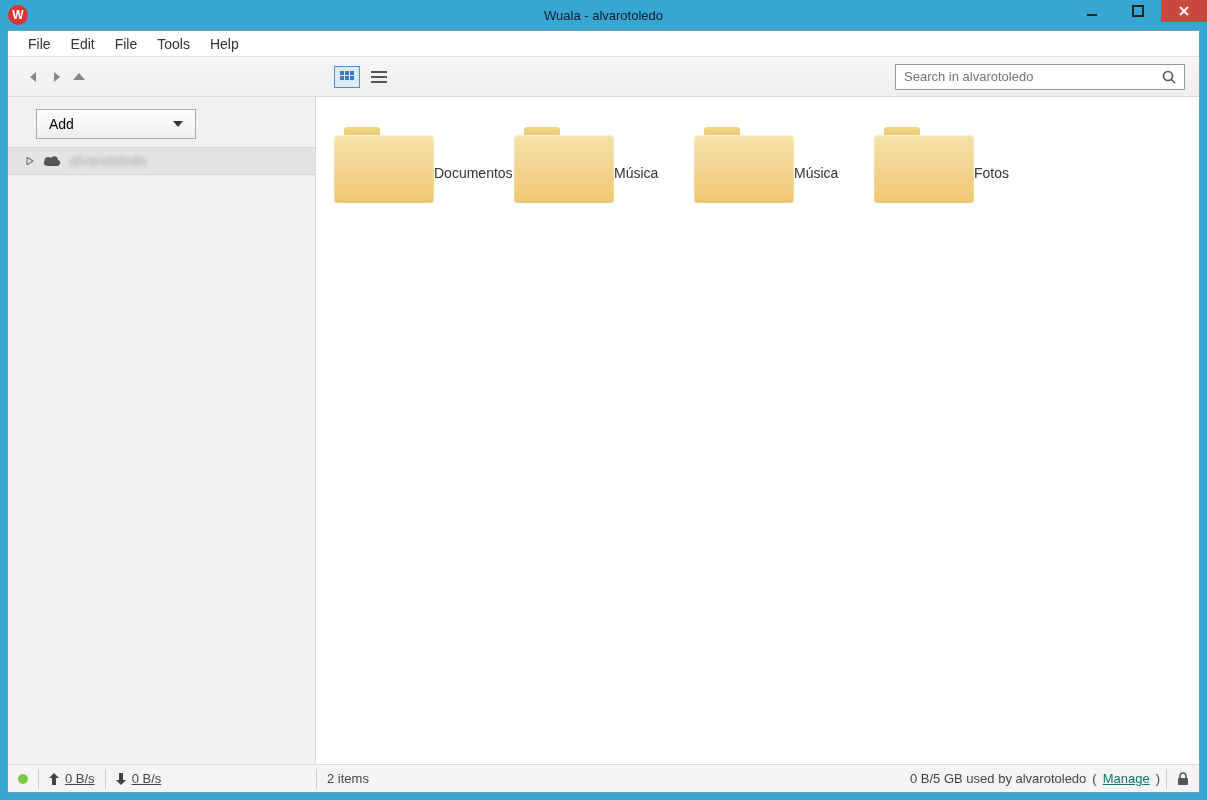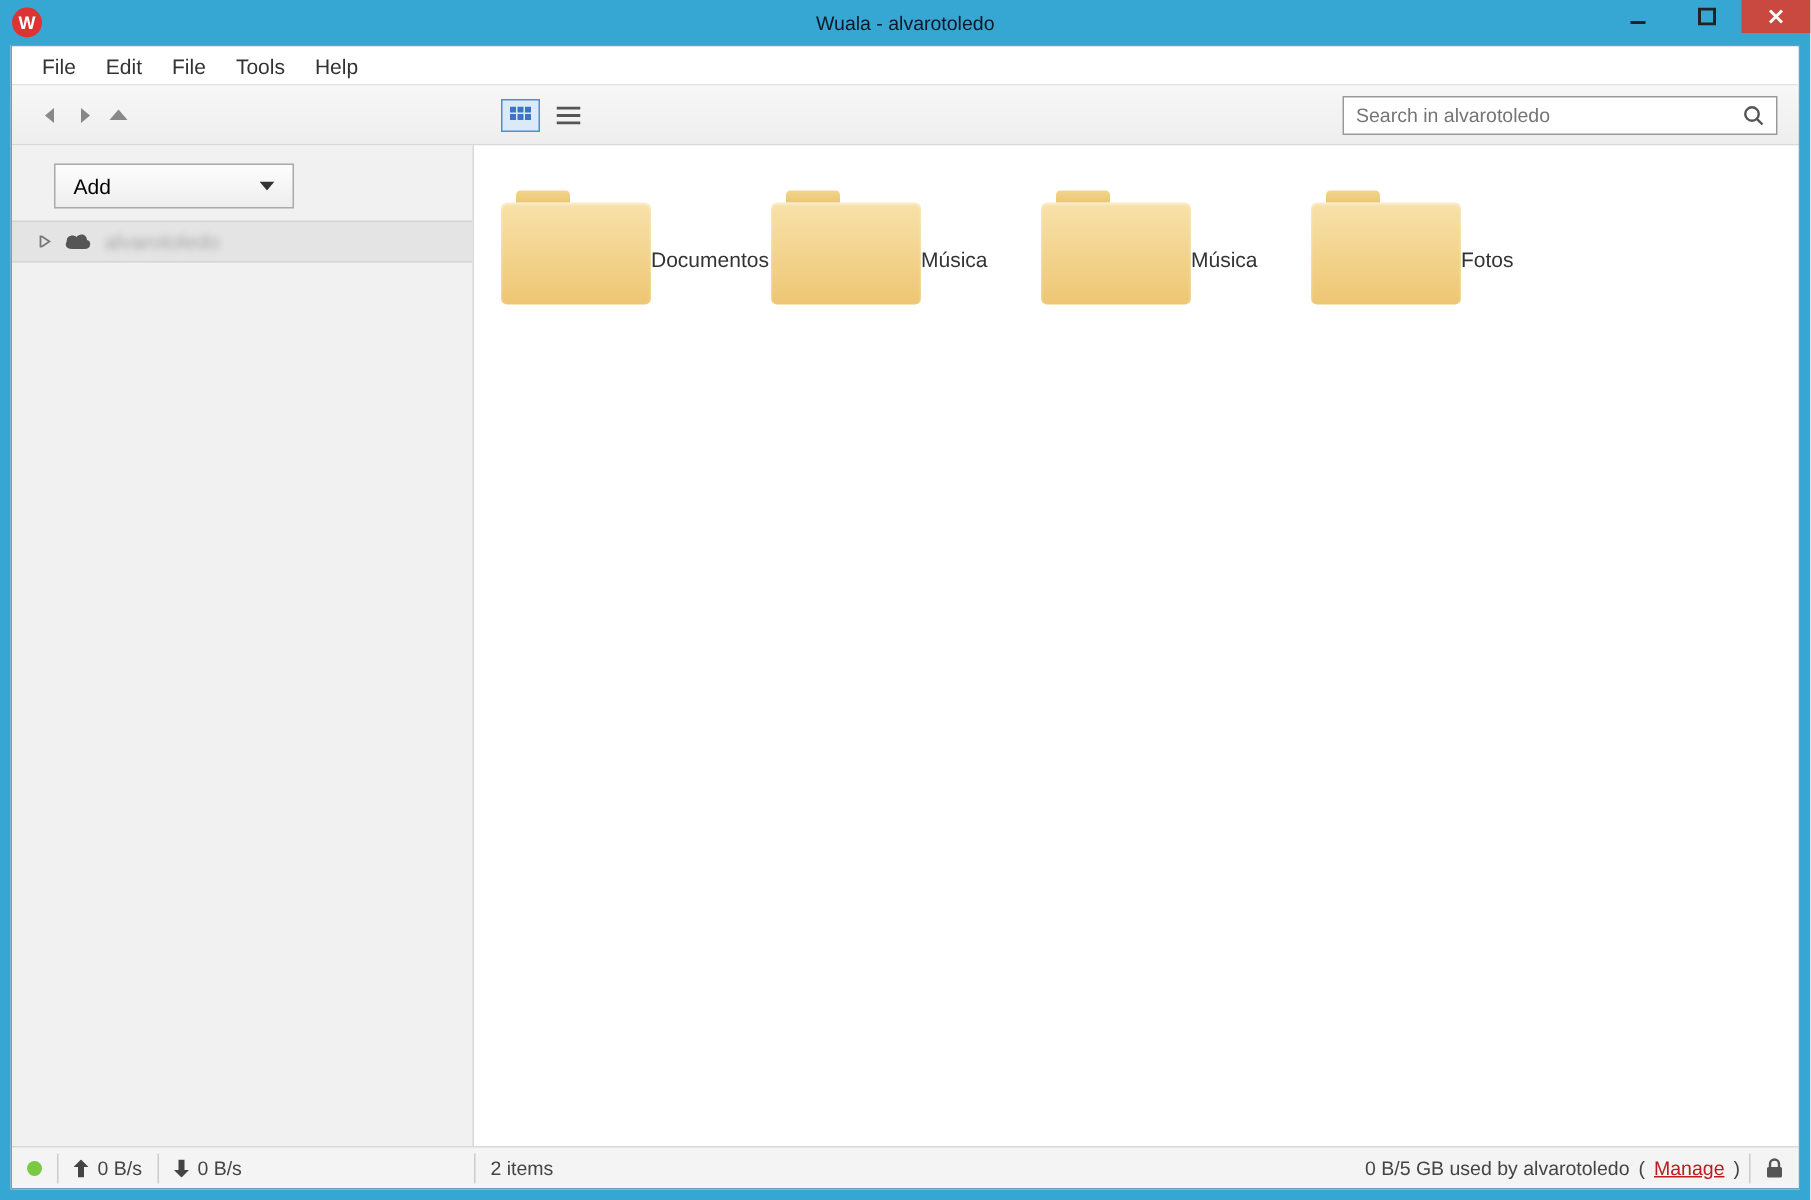--- a/index.html
+++ b/index.html
@@ -46,24 +46,24 @@
 .folder-item { width: 180px; display: flex; align-items: center; cursor: pointer; padding: 6px 0 14px 0; }
 .folder-icon { width: 100px; height: 76px; position: relative; }
 .folder-icon .ftab { position: absolute; top: 0; left: 10px; width: 36px; height: 12px; background: linear-gradient(#f2d58a,#e8c06b); border-radius: 3px 3px 0 0; }
 .folder-icon .fbody { position: absolute; top: 8px; left: 0; right: 0; bottom: 0; background: linear-gradient(#f7e2aa,#eec673); border-radius: 4px; box-shadow: inset 0 1px 2px rgba(255,255,255,.6); }
 .folder-name { margin-top: 16px; font-size: 14px; color: #333; text-align: center; }
 
 .statusbar { height: 28px; background: #f4f4f4; border-top: 1px solid #d8d8d8; display: flex; align-items: center; font-size: 13px; color: #444; }
 .status-left { width: 308px; display: flex; align-items: center; padding-left: 10px; gap: 10px; height: 100%; }
 .status-dot { width: 10px; height: 10px; border-radius: 50%; background: #7ac943; }
 .divider { width: 1px; height: 20px; background: #ccc; }
-.rate-grp { display:flex; align-items:center; gap:6px; }
+.rate-grp { display:flex; align-items:center; gap:6px;text-decoration:underline; }
 .status-mid { padding-left: 10px; }
 .status-right { margin-left: auto; display: flex; align-items: center; gap: 6px; padding-right: 10px; }
-.manage-link { color: #b91c1c; text-decoration: underline; cursor: pointer; }
+.manage-link { color: #0f766e; text-decoration: underline; cursor: pointer; }
 .lock-icon { color: #555; margin-left: 4px; }
 
 svg { display: block; }
 </style>
 </head>
 <body>
 
 <div class="window">
 
   <div class="titlebar">

